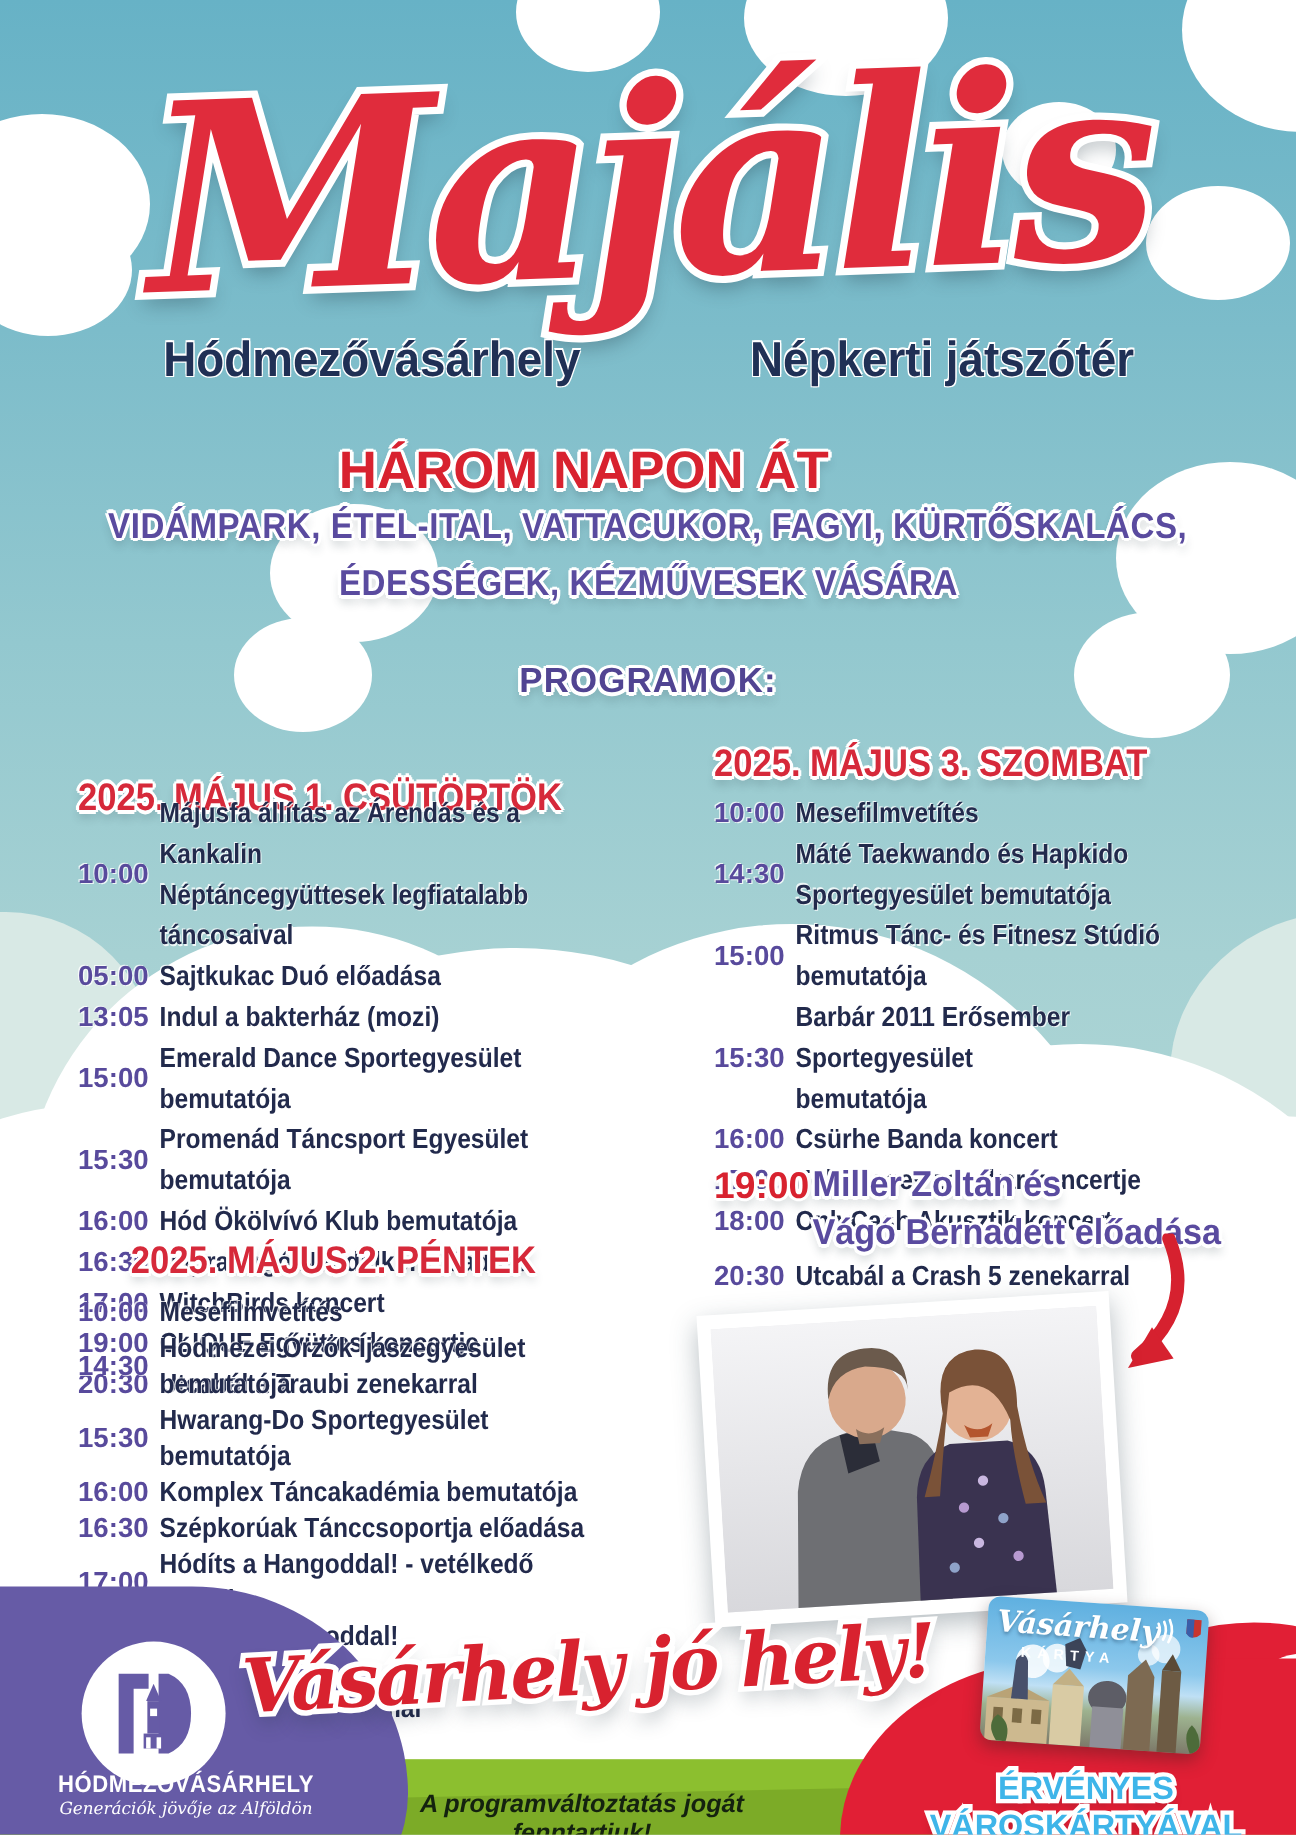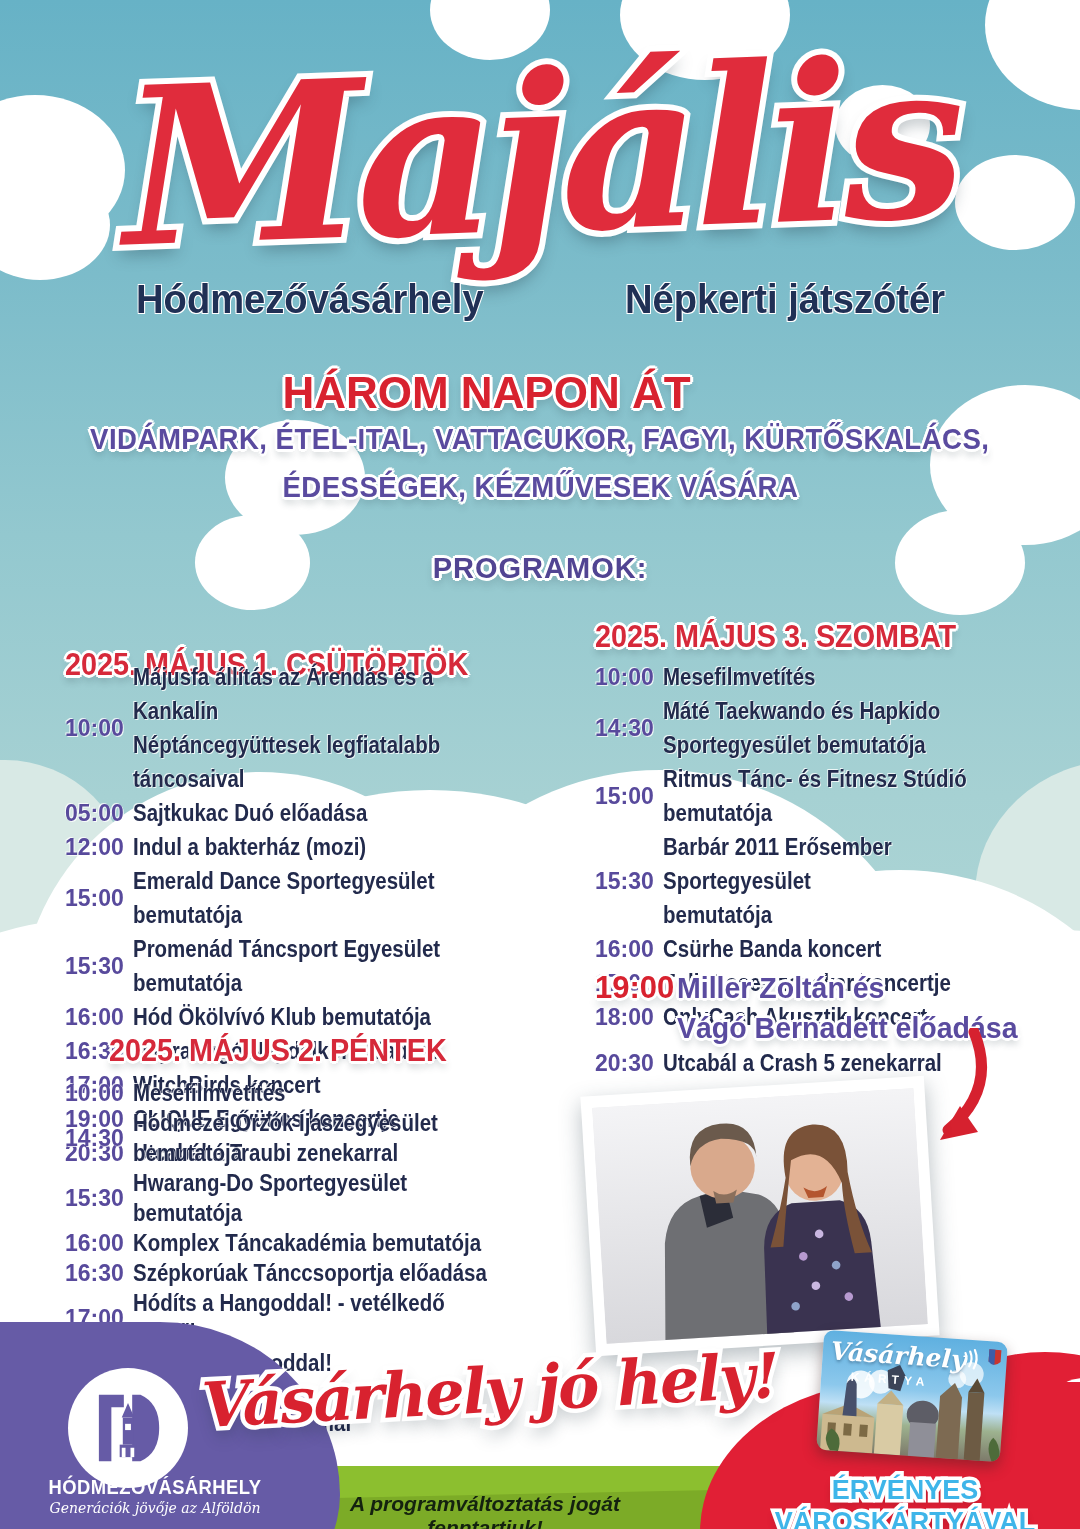--- a/index.html
+++ b/index.html
@@ -114,21 +114,21 @@
       <div class="srow">
         <span class="stime">10:00</span>
         <span class="sevent">Májusfa állítás az Árendás és a Kankalin
 Néptáncegyüttesek legfiatalabb táncosaival</span>
       </div>
       <div class="srow">
         <span class="stime">05:00</span>
         <span class="sevent">Sajtkukac Duó előadása</span>
       </div>
       <div class="srow">
-        <span class="stime">12:00</span>
+        <span class="stime">13:05</span>
         <span class="sevent">Indul a bakterház (mozi)</span>
       </div>
       <div class="srow">
         <span class="stime">15:00</span>
         <span class="sevent">Emerald Dance Sportegyesület bemutatója</span>
       </div>
       <div class="srow">
         <span class="stime">15:30</span>
         <span class="sevent">Promenád Táncsport Egyesület bemutatója</span>
       </div>

